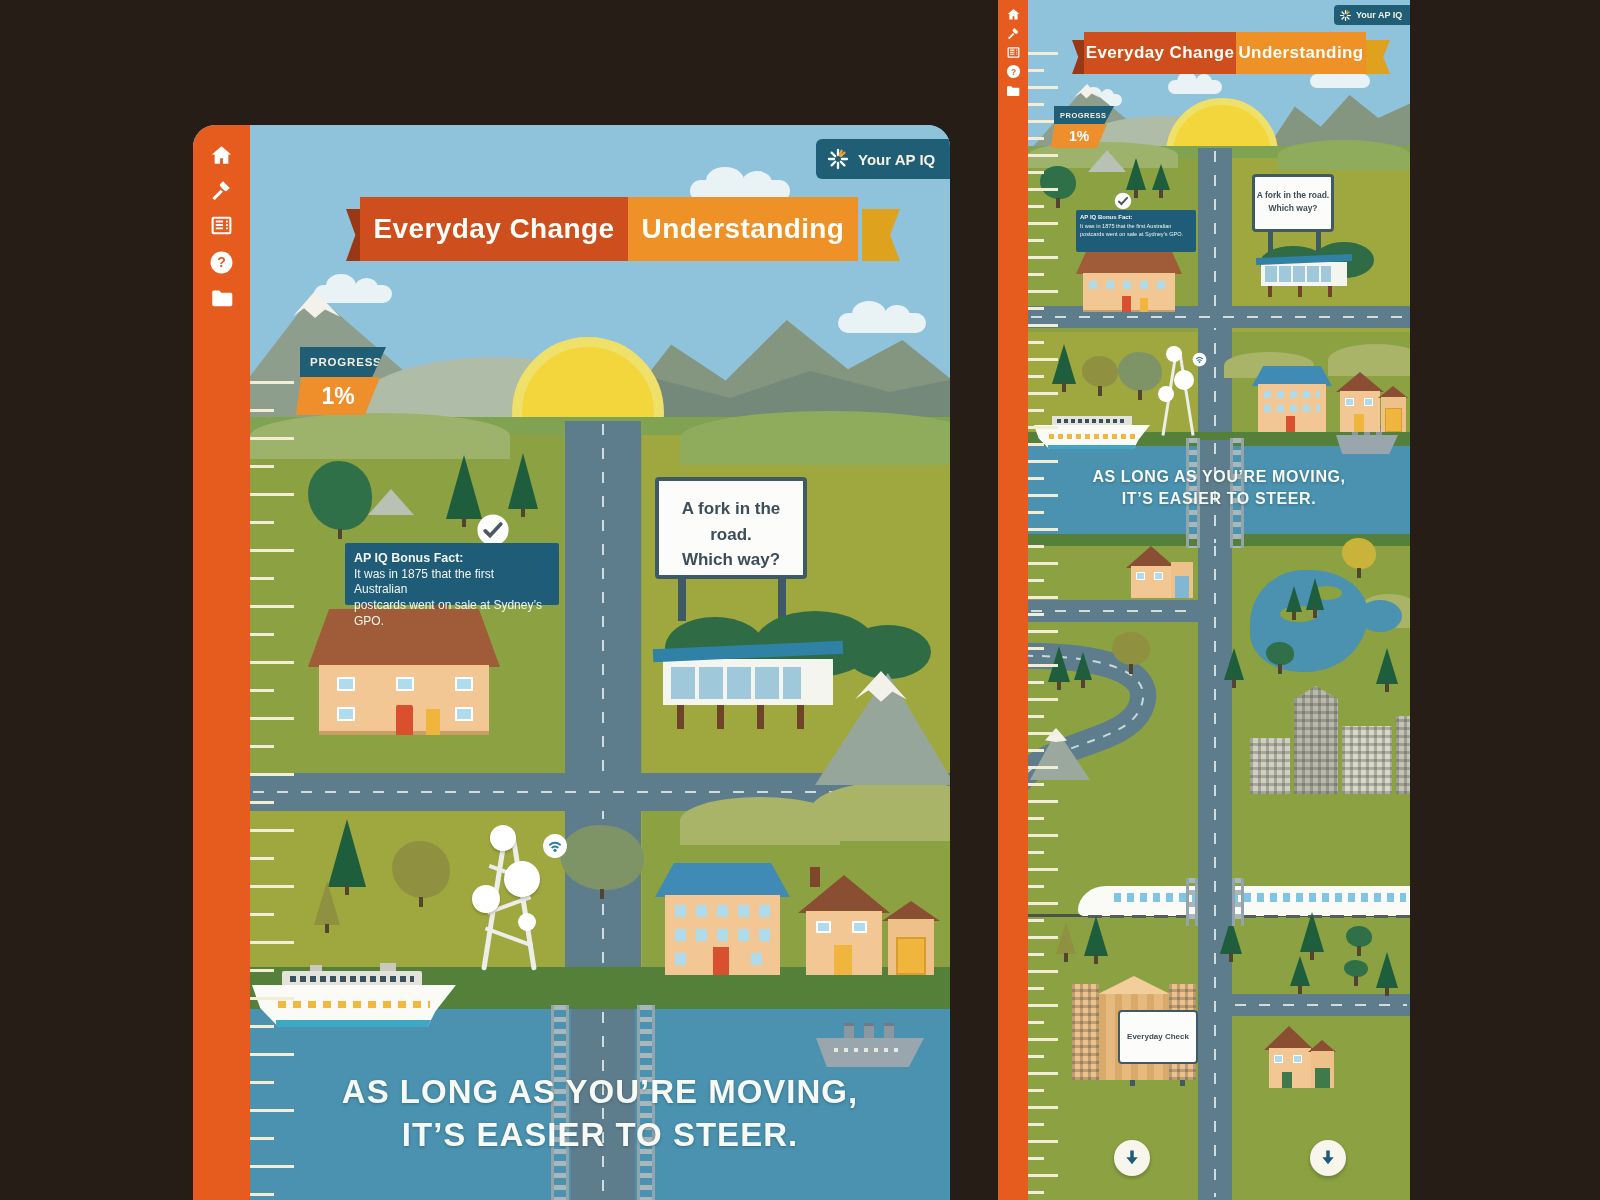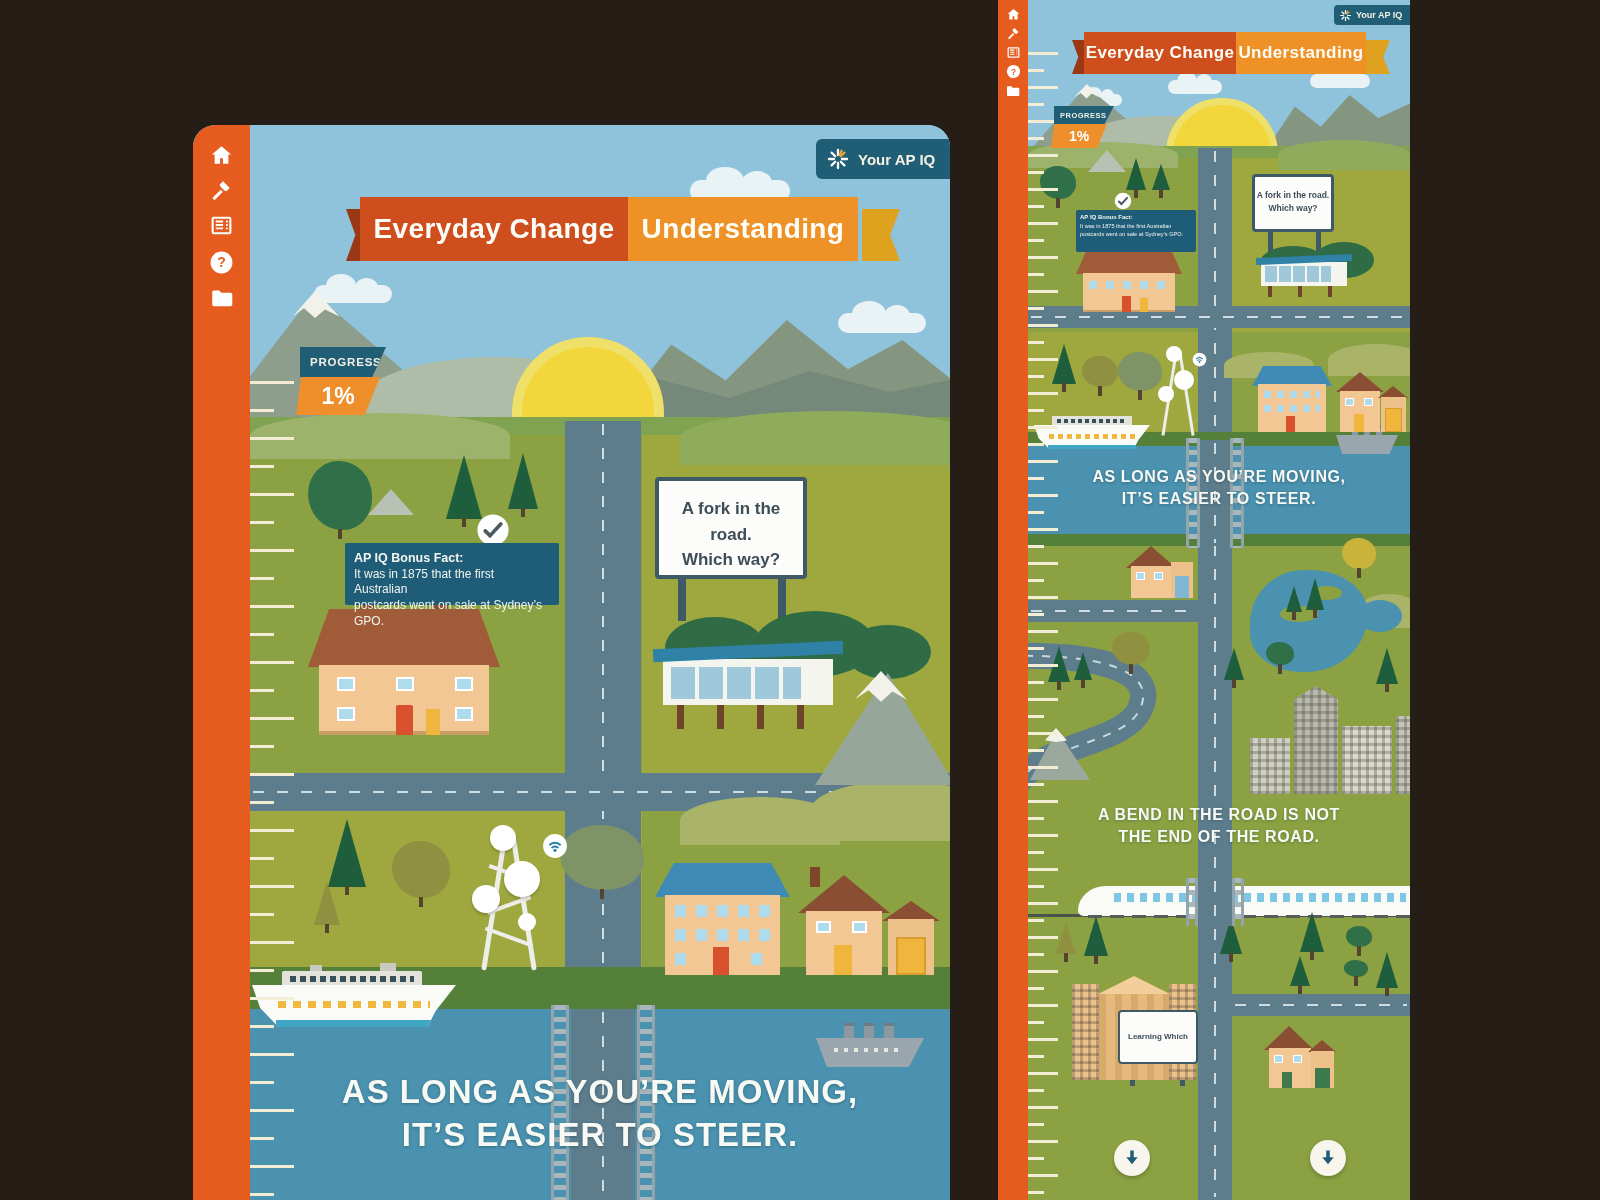--- a/index.html
+++ b/index.html
@@ -456,24 +456,20 @@
     </svg>
     <div class="a" style="left:2px;top:730px;width:60px;height:50px;background:#9AA89D;clip-path:polygon(45% 0,100% 100%,0 100%);z-index:7"></div>
     <div class="a" style="left:17px;top:728px;width:22px;height:14px;background:#F2F2EA;clip-path:polygon(50% 0,100% 90%,50% 100%,0 88%);z-index:7"></div>
 
     <div class="a" style="left:222px;top:686px;width:176px;height:108px;z-index:8">
       <div class="a wgrid" style="left:0;top:52px;width:40px;height:56px;background-color:#CFCFC2"></div>
       <div class="a wgrid" style="left:44px;top:0;width:44px;height:108px;background-color:#B9B9AD;clip-path:polygon(0 12%,50% 0,100% 12%,100% 100%,0 100%)"></div>
       <div class="a wgrid" style="left:92px;top:40px;width:50px;height:68px;background-color:#D8D8CB"></div>
       <div class="a wgrid" style="left:146px;top:30px;width:24px;height:78px;background-color:#C4C4B8"></div>
     </div>
-    <div class="slogan" style="top:804px;font-size:16px;letter-spacing:.6px;line-height:1.35">
-      <div>A BEND IN THE ROAD IS NOT</div>
-      <div>THE END OF THE ROAD.</div>
-    </div>
 
     <div class="a" style="left:0;top:914px;width:382px;height:3px;background:#49544C;z-index:5"></div>
     <div class="a" style="left:50px;top:886px;width:332px;height:30px;background:#FAFAF6;border-radius:30px 0 0 6px / 26px 0 0 6px;z-index:7">
       <div class="a" style="left:36px;top:7px;right:4px;height:9px;background:repeating-linear-gradient(to right,#7FC6E4 0 7px,transparent 7px 13px)"></div>
       <div class="a" style="left:10px;bottom:-2px;right:0;height:3px;background:repeating-linear-gradient(to right,#555E58 0 14px,transparent 14px 22px)"></div>
     </div>
     <div class="truss" style="left:158px;top:878px;width:12px;height:48px;z-index:8"></div>
     <div class="truss" style="left:204px;top:878px;width:12px;height:48px;z-index:8"></div>
     <div class="rv" style="left:170px;top:878px;width:34px;height:48px;z-index:9"></div>
 
@@ -489,21 +485,21 @@
 
     <div class="a" style="left:44px;top:976px;width:124px;height:104px;z-index:8">
       <div class="a" style="left:22px;top:0;width:80px;height:20px;background:#F2CE9B;clip-path:polygon(0 100%,50% 0,100% 100%)"></div>
       <div class="a wgrid" style="left:0;top:8px;width:27px;height:96px;background-color:#EFC18A"></div>
       <div class="a wgrid" style="left:97px;top:8px;width:27px;height:96px;background-color:#EFC18A"></div>
       <div class="a" style="left:27px;top:18px;width:70px;height:86px;background:#E6B97F;background-image:repeating-linear-gradient(90deg,#D9A969 0 7px,transparent 7px 16px)"></div>
     </div>
     <div class="leg" style="left:102px;top:1062px;width:5px;height:24px"></div>
     <div class="leg" style="left:152px;top:1062px;width:5px;height:24px"></div>
     <div class="billboard" style="left:90px;top:1010px;width:80px;height:54px;border-width:2px;font-size:8px;padding-top:20px">
-      <div>Learning Which</div>
+      <div>Everyday Check</div>
     </div>
 
     <div class="a" style="left:234px;top:1026px;width:74px;height:62px;z-index:8">
       <div class="a" style="left:2px;top:0;width:50px;height:24px;background:#8A4F33;clip-path:polygon(0 100%,50% 0,100% 100%)"></div>
       <div class="h-body" style="left:7px;top:22px;width:42px;height:40px"></div>
       <div class="a" style="left:12px;top:29px;width:9px;height:8px;background:#AEDCEC;border:1px solid #FFF"></div>
       <div class="a" style="left:31px;top:29px;width:9px;height:8px;background:#AEDCEC;border:1px solid #FFF"></div>
       <div class="a" style="left:20px;top:46px;width:10px;height:16px;background:#3F7A4C"></div>
       <div class="a" style="left:46px;top:14px;width:28px;height:12px;background:#8A4F33;clip-path:polygon(0 100%,50% 0,100% 100%)"></div>
       <div class="a" style="left:49px;top:25px;width:23px;height:37px;background:#EFC18A"></div>

